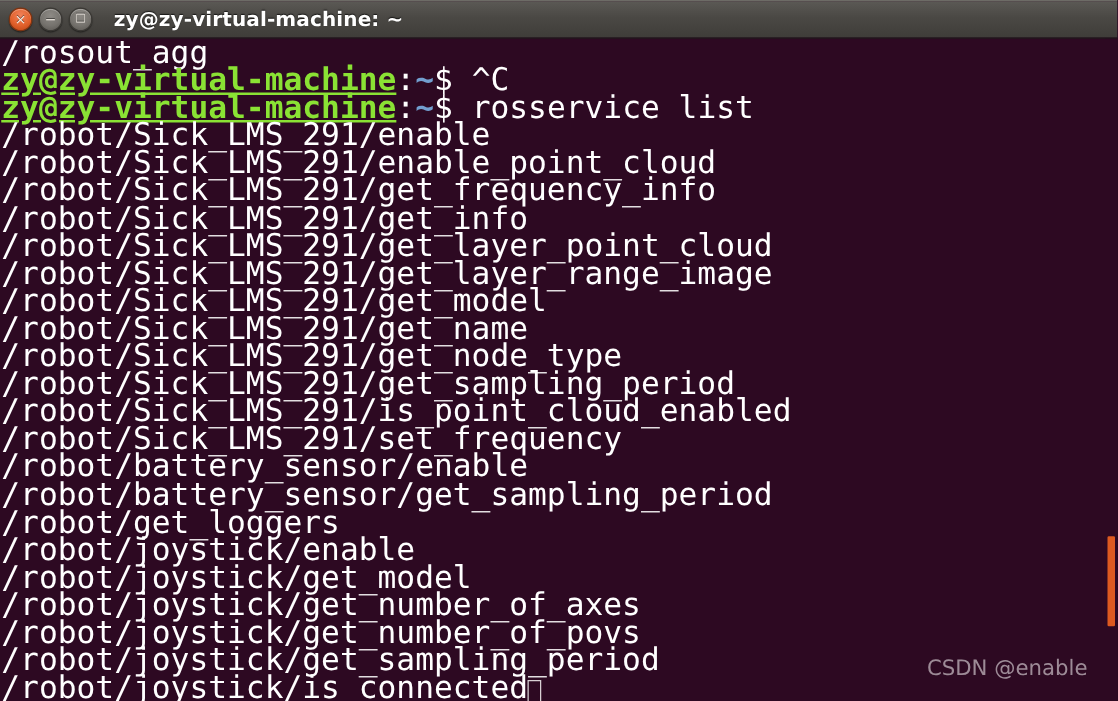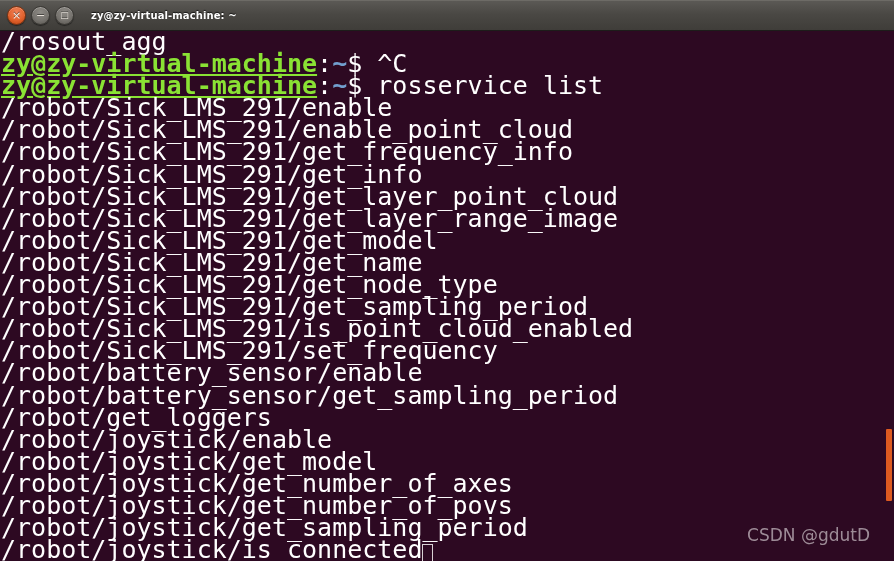--- a/index.html
+++ b/index.html
@@ -65,21 +65,21 @@
     line-height: 1;
     color: #efe9e2;
     text-shadow: 0 -1px 0 rgba(0,0,0,0.5);
   }
   .wbtn-max .wbtn-glyph { font-size: 9px; }
 
   #window-title {
     margin-left: 12px;
     color: #ffffff;
     font-family: "DejaVu Sans", sans-serif;
-    font-size: 10px;
+    font-size: 16px;
     font-weight: bold;
     letter-spacing: 0.1px;
     text-shadow: 0 -1px 1px rgba(0,0,0,0.75);
     white-space: nowrap;
   }
 
   
   #terminal {
     position: relative;
     height: 530px;
@@ -167,16 +167,16 @@
     <div id="window-title">zy@zy-virtual-machine: ~</div>
   </div>
 
   <div id="terminal">
     <div id="screen"><div class="line"><span class="c-white">/rosout_agg</span></div><div class="line"><span class="c-green">zy@zy-virtual-machine</span><span class="c-white">:</span><span class="c-blue">~</span><span class="c-white">$ </span><span class="c-white">^C</span></div><div class="line"><span class="c-green">zy@zy-virtual-machine</span><span class="c-white">:</span><span class="c-blue">~</span><span class="c-white">$ </span><span class="c-white">rosservice list</span></div><div class="line"><span class="c-white">/robot/Sick_LMS_291/enable</span></div><div class="line"><span class="c-white">/robot/Sick_LMS_291/enable_point_cloud</span></div><div class="line"><span class="c-white">/robot/Sick_LMS_291/get_frequency_info</span></div><div class="line"><span class="c-white">/robot/Sick_LMS_291/get_info</span></div><div class="line"><span class="c-white">/robot/Sick_LMS_291/get_layer_point_cloud</span></div><div class="line"><span class="c-white">/robot/Sick_LMS_291/get_layer_range_image</span></div><div class="line"><span class="c-white">/robot/Sick_LMS_291/get_model</span></div><div class="line"><span class="c-white">/robot/Sick_LMS_291/get_name</span></div><div class="line"><span class="c-white">/robot/Sick_LMS_291/get_node_type</span></div><div class="line"><span class="c-white">/robot/Sick_LMS_291/get_sampling_period</span></div><div class="line"><span class="c-white">/robot/Sick_LMS_291/is_point_cloud_enabled</span></div><div class="line"><span class="c-white">/robot/Sick_LMS_291/set_frequency</span></div><div class="line"><span class="c-white">/robot/battery_sensor/enable</span></div><div class="line"><span class="c-white">/robot/battery_sensor/get_sampling_period</span></div><div class="line"><span class="c-white">/robot/get_loggers</span></div><div class="line"><span class="c-white">/robot/joystick/enable</span></div><div class="line"><span class="c-white">/robot/joystick/get_model</span></div><div class="line"><span class="c-white">/robot/joystick/get_number_of_axes</span></div><div class="line"><span class="c-white">/robot/joystick/get_number_of_povs</span></div><div class="line"><span class="c-white">/robot/joystick/get_sampling_period</span></div><div class="line"><span class="c-white">/robot/joystick/is_connected</span><span id="cursor"></span></div></div>
 
     <div id="scrollbar-track">
       <div id="scrollbar-thumb"></div>
     </div>
 
-    <div id="watermark">CSDN @gdutD</div>
+    <div id="watermark">CSDN @enable</div>
   </div>
 
 </div>
 
 </body></html>

